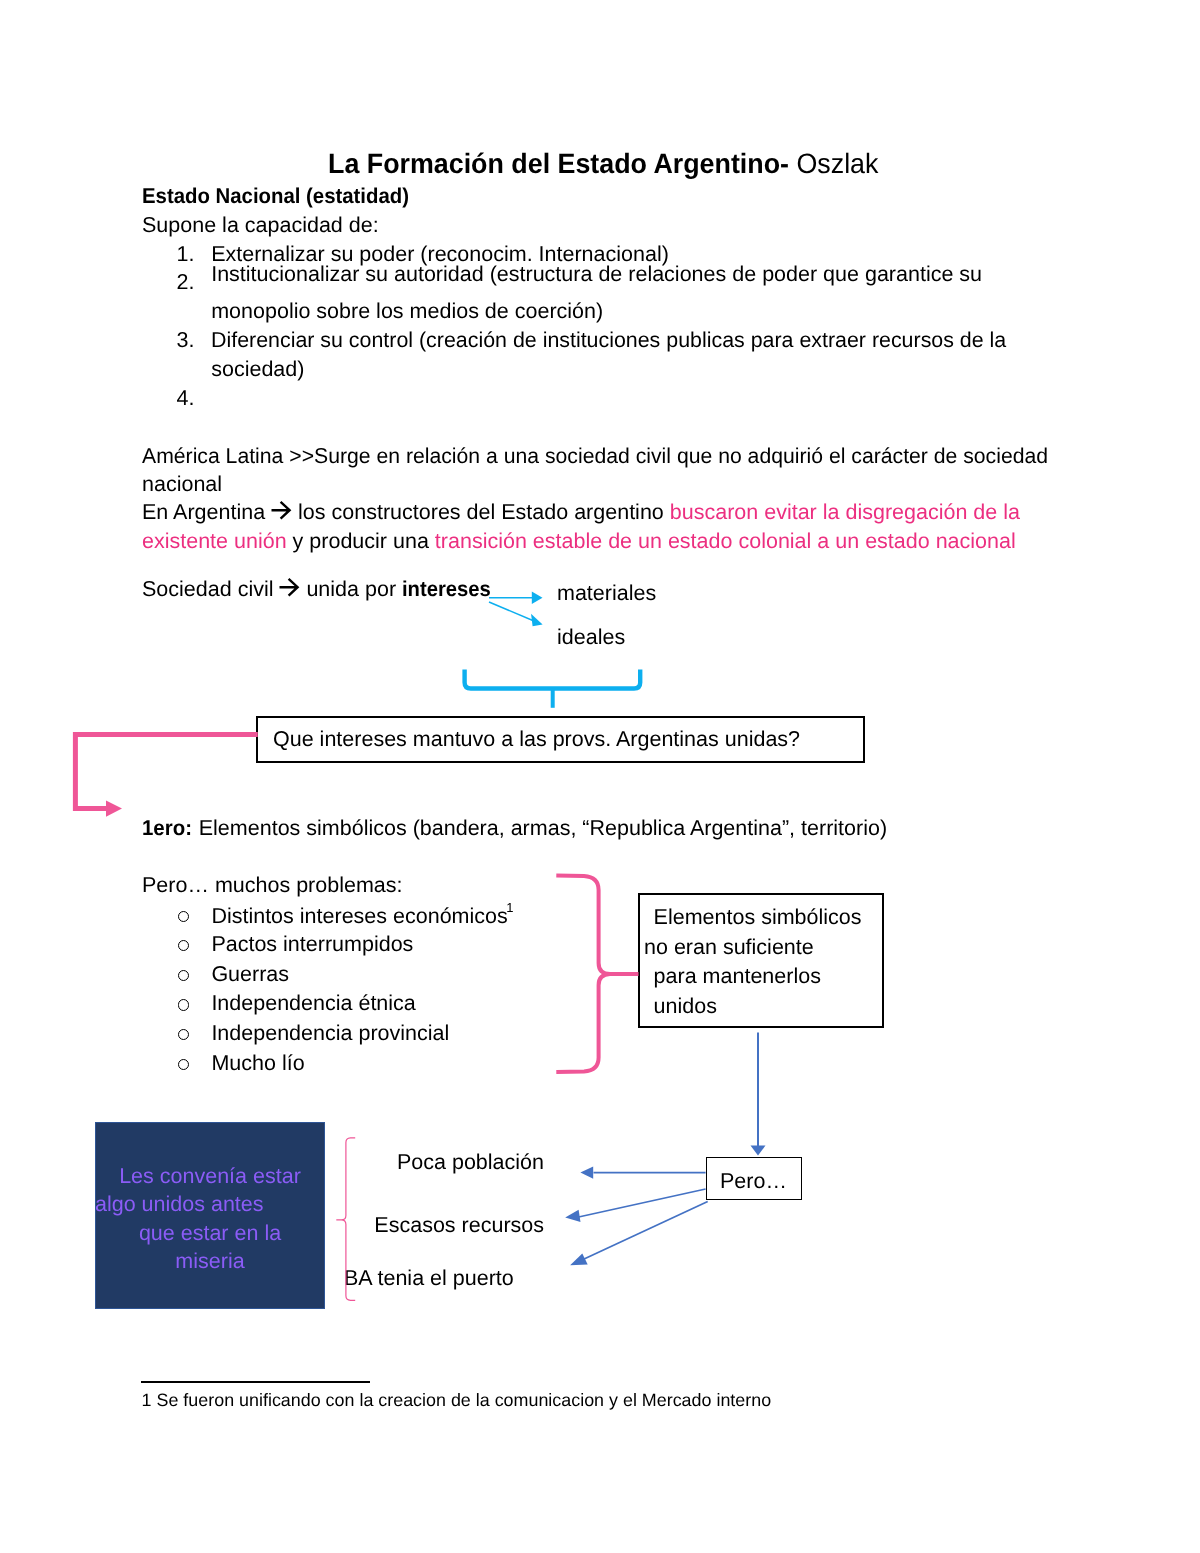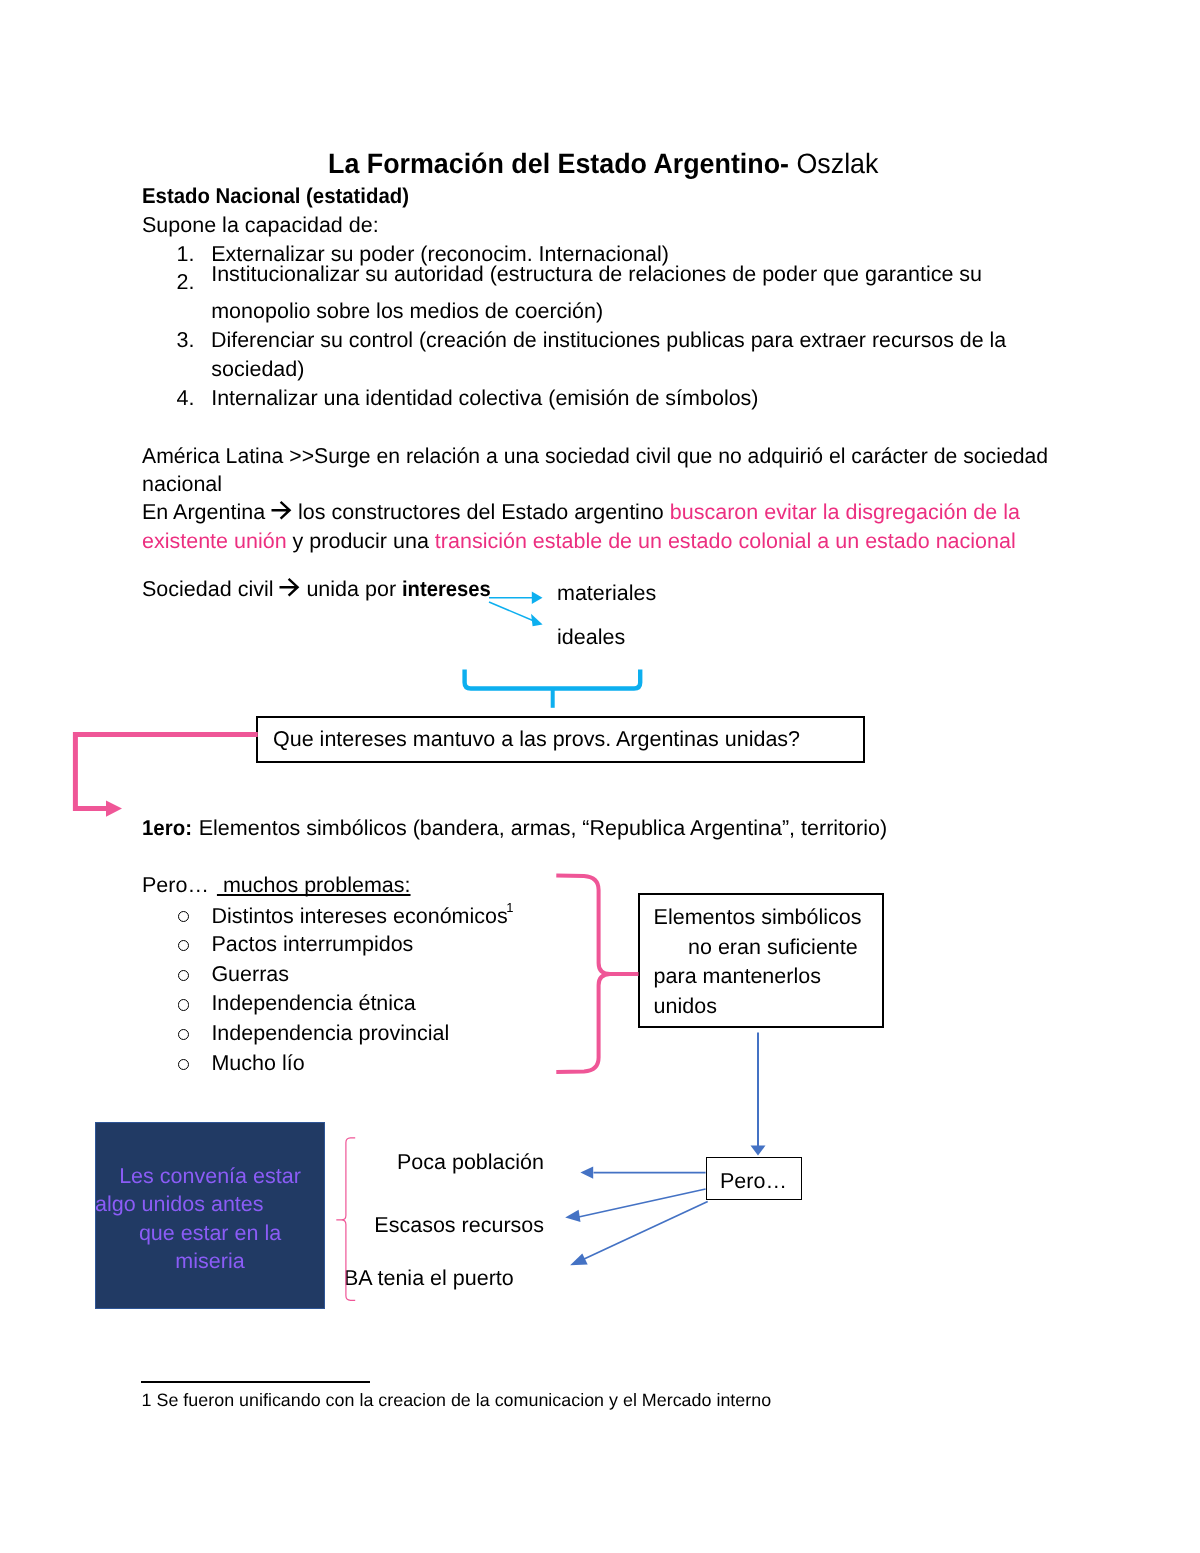--- a/index.html
+++ b/index.html
@@ -11,21 +11,21 @@
     overflow:hidden;
     position:relative;
     -webkit-font-smoothing:antialiased;
     text-rendering:geometricPrecision;
   }
   .page { position:absolute; left:0; top:0; width:1200px; height:1553px; }
   .t { position:absolute; white-space:nowrap; font-size:21.5px; line-height:1; }
   .b { font-weight:bold; }
   .i { }
   .pink { color:#EC2F80; }
-  .u { text-decoration:underline; text-decoration-skip-ink:none; text-underline-offset:2px;margin-left:8px; }
+  .u { text-decoration-skip-ink:none; text-underline-offset:2px; }
   .bmark { box-sizing:border-box; border:1.3px solid #000; border-radius:50%; }
   .navy-text { color:#8b5cf6; }
   .arw { display:inline-block; width:21px; height:0; overflow:visible; vertical-align:baseline; position:relative; }
   .arw svg { position:static; }
   svg { position:absolute; overflow:visible; }
 </style>
 </head>
 <body>
 
 <div class="page">
@@ -42,21 +42,20 @@
 
   <div class="t" style="left:176.5px;top:272px;">2.</div>
   <div class="t" style="left:211.2px;top:264px;">Institucionalizar su autoridad (estructura de relaciones de poder que garantice su</div>
   <div class="t" style="left:211.2px;top:301px;">monopolio sobre los medios de coerción)</div>
 
   <div class="t" style="left:176.5px;top:330px;">3.</div>
   <div class="t" style="left:211.2px;top:330px;transform:scaleX(0.9947);transform-origin:left top;">Diferenciar su control (creación de instituciones publicas para extraer recursos de la</div>
   <div class="t" style="left:211.2px;top:359px;">sociedad)</div>
 
   <div class="t" style="left:176.5px;top:388px;">4.</div>
-  <div class="t" style="left:211.2px;top:388px;">Internalizar una identidad colectiva (emisión de símbolos)</div>
 
   <div class="t" style="left:142px;top:446px;transform:scaleX(0.9858);transform-origin:left top;">América Latina &gt;&gt;Surge en relación a una sociedad civil que no adquirió el carácter de sociedad</div>
   <div class="t" style="left:142px;top:474px;">nacional</div>
 
   <div class="t" style="left:142px;top:531px;">
     <span class="pink">existente unión</span><span> y producir una </span><span class="pink">transición estable de un estado colonial a un estado nacional</span>
   </div>
   <div class="t" style="left:142px;top:502px;">
     <span>En Argentina </span><span class="arw"><svg width="21" height="19" viewBox="0 0 21 19" style="position:absolute;left:0;top:-18.7px;overflow:visible">
           <path d="M 0.5 10.2 L 17.5 10.2 M 9.6 1.8 L 18.6 10.2 L 9.6 18.6" fill="none" stroke="#000" stroke-width="2.4" stroke-linecap="butt" stroke-linejoin="miter"></path>
@@ -93,21 +92,21 @@
   <div class="t" style="left:211.4px;top:963.7px;">Guerras</div>
   <div class="t bmark" style="left:177.9px;top:999.4px;width:11.2px;height:11.2px;" aria-label="o"></div>
   <div class="t" style="left:211.4px;top:993.1px;">Independencia étnica</div>
   <div class="t bmark" style="left:177.9px;top:1029.1px;width:11.2px;height:11.2px;" aria-label="o"></div>
   <div class="t" style="left:211.4px;top:1022.8px;">Independencia provincial</div>
   <div class="t bmark" style="left:177.9px;top:1058.9px;width:11.2px;height:11.2px;" aria-label="o"></div>
   <div class="t" style="left:211.4px;top:1052.6px;">Mucho lío</div>
 
   <div style="position:absolute;left:637.9px;top:892.6px;width:246.6px;height:135.6px;border:2.1px solid #000;box-sizing:border-box;"></div>
   <div class="t" style="left:653.6px;top:907px;">Elementos simbólicos</div>
-  <div class="t" style="left:688px;top:937px;">no eran suficiente</div>
+  <div class="t" style="left:644px;top:937px;">no eran suficiente</div>
   <div class="t" style="left:653.6px;top:966px;">para mantenerlos</div>
   <div class="t" style="left:653.6px;top:996px;">unidos</div>
 
   <div style="position:absolute;left:95px;top:1122px;width:230px;height:187px;background:#213A64;border:1.6px solid #2E5596;box-sizing:border-box;"></div>
   <div class="t navy-text" style="left:95px;top:1166px;width:230px;text-align:center;">Les convenía estar</div>
   <div class="t navy-text" style="left:95px;top:1194px;width:190px;text-align:left;">algo unidos antes</div>
   <div class="t navy-text" style="left:95px;top:1223px;width:230px;text-align:center;">que estar en la</div>
   <div class="t navy-text" style="left:95px;top:1251px;width:230px;text-align:center;">miseria</div>
 
   <div class="t" style="left:344px;top:1152.4px;width:200px;text-align:right;">Poca población</div>

